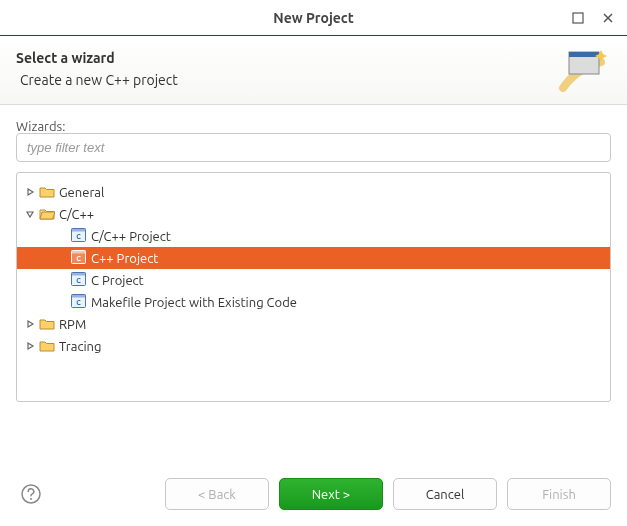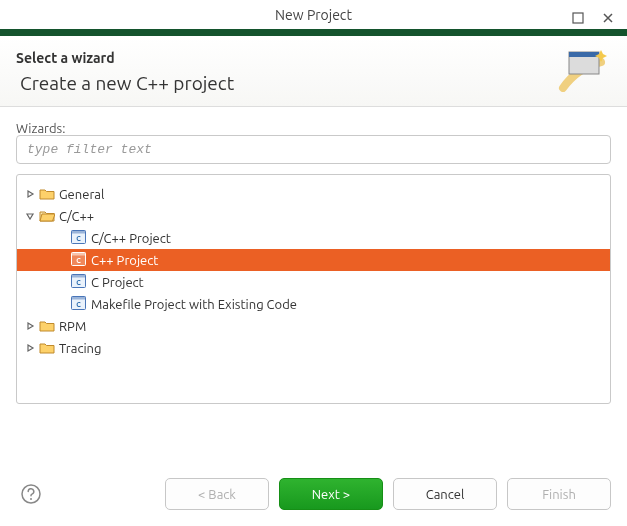--- a/index.html
+++ b/index.html
@@ -11,22 +11,22 @@
     width: 627px;
     height: 526px;
     overflow: hidden;
   }
   .titlebar {
     height: 36px;
     display: flex;
     align-items: center;
     justify-content: center;
     position: relative;
-    border-bottom: 7px solid #14532d;
-    font-weight: normal;
+    border-bottom: 1px solid #14532d;
+    font-weight: bold;
     font-size: 14px;
     color: #444;
   }
   .titlebar-controls {
     position: absolute;
     right: 8px;
     top: 0;
     height: 36px;
     display: flex;
     align-items: center;
@@ -52,21 +52,21 @@
   }
   .header-text {
     flex: 1;
   }
   .header-title {
     font-weight: bold;
     font-size: 14px;
     margin-bottom: 6px;
   }
   .header-sub {
-    font-size: 19px;
+    font-size: 14px;
     color: #333;
     padding-left: 4px;
   }
   .header-icon {
     width: 54px;
     height: 44px;
     position: relative;
     margin-top: -2px;
   }
   .content {
@@ -76,21 +76,21 @@
     font-size: 13px;
     color: #555;
     margin-bottom: 0;
   }
   .filter {
     width: 100%;
     border: 1px solid #c9c9c9;
     border-radius: 4px;
     padding: 6px 10px;
     font-size: 13px;
-    font-family: Liberation Mono, monospace;
+    font-family: Liberation Sans, sans-serif;
     color: #888;
     background: #fff;
     margin-bottom: 10px;
   }
   .filter::placeholder { color: #9a9a9a; font-style: italic; }
   .tree {
     border: 1px solid #c9c9c9;
     border-radius: 3px;
     height: 230px;
     overflow: auto;

